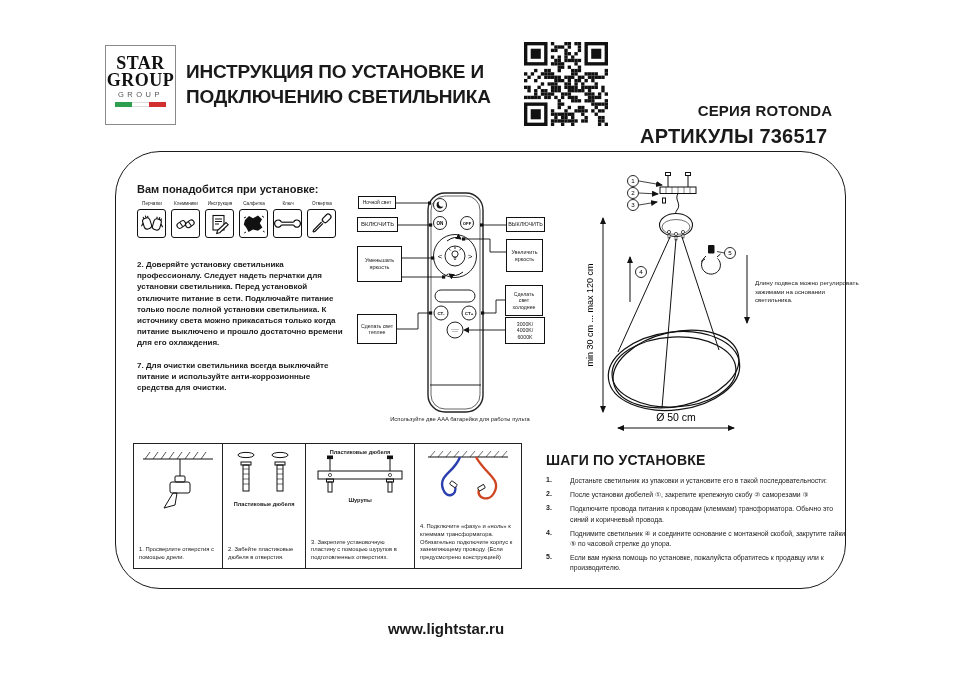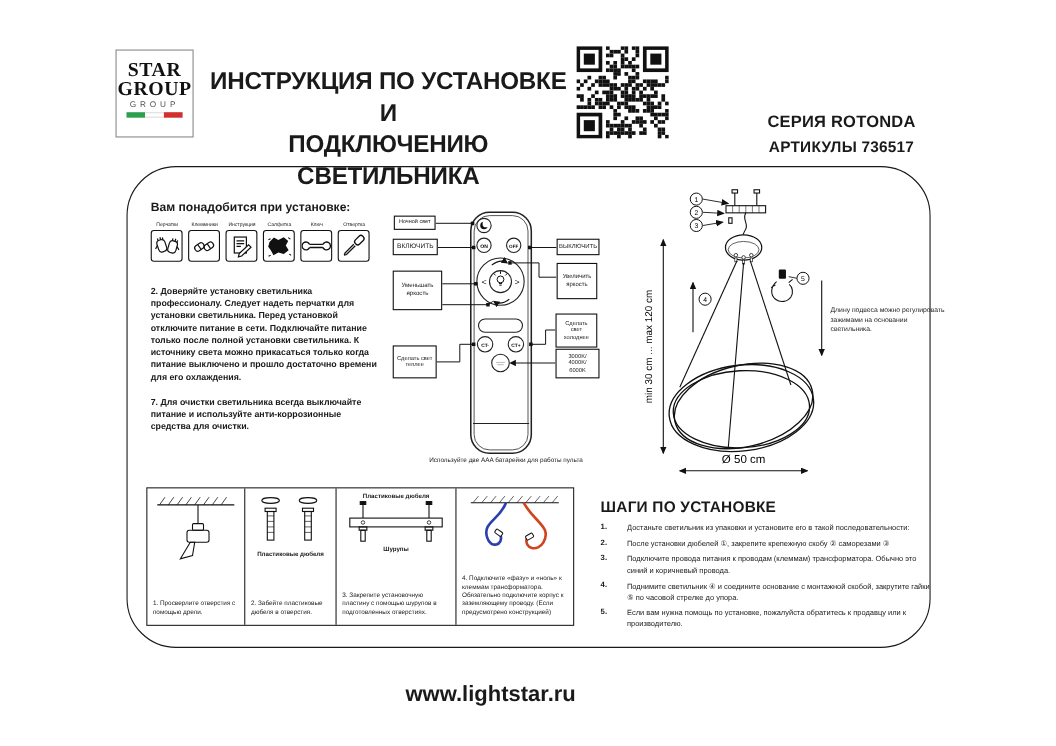--- a/index.html
+++ b/index.html
@@ -6,25 +6,25 @@
   body{font-family:"Liberation Sans","DejaVu Sans",sans-serif;color:#1a1a1a;}
   .page{position:relative;width:960px;height:678px;background:#fff;overflow:hidden;}
   .abs{position:absolute;}
 
   
   .logo-box{left:105px;top:45px;width:71px;height:80px;border:1px solid #8a8a8a;text-align:center;box-sizing:border-box;padding-top:9px;}
   .logo-word{font-family:"Liberation Serif","DejaVu Serif",serif;font-weight:bold;font-size:18px;line-height:.92;letter-spacing:.5px;color:#111;}
   .logo-group{font-size:7.5px;letter-spacing:3.5px;color:#555;margin-top:2px;}
   .logo-flag{display:flex;width:52px;height:5px;margin:3px auto 0;}
   .logo-flag span{flex:1;}
-  .doc-title{left:186px;top:60px;width:334px;text-align:center;font-size:22px;font-weight:bold;line-height:1.3;letter-spacing:-.2px;}
+  .doc-title{left:186px;top:60px;width:334px;font-size:19px;font-weight:bold;line-height:1.3;letter-spacing:-.2px;}
   .qr{left:524px;top:42px;width:84px;height:84px;}
   .series-block{left:640px;top:62px;width:250px;}
   .series-line{font-size:15px;font-weight:bold;text-align:center;letter-spacing:.2px;margin-top:40px;}
-  .articles-line{font-size:14px;font-weight:bold;text-align:center;margin-top:6px;letter-spacing:.2px;}
+  .articles-line{font-size:20px;font-weight:bold;text-align:left;margin-top:6px;letter-spacing:.2px;}
 
   
   .main-panel{left:115px;top:151px;width:731px;height:438px;border:1.5px solid #1a1a1a;border-radius:45px;box-sizing:border-box;}
 
   .need-heading{left:137px;top:183px;font-size:11px;font-weight:bold;}
   .tools-row{left:137px;top:202px;display:flex;gap:4px;}
   .tool{width:30px;text-align:center;}
   .tool-label{font-size:4.6px;line-height:1;margin-bottom:2px;white-space:nowrap;}
   .tool-box{width:29px;height:29px;border:1.2px solid #111;border-radius:3px;box-sizing:border-box;display:flex;align-items:center;justify-content:center;}
   .warnings{left:137px;top:259px;width:209px;font-size:8px;font-weight:600;line-height:1.4;}
@@ -45,21 +45,21 @@
   .cell-label{font-size:5.6px;font-weight:bold;text-align:center;line-height:1.1;}
 
   
   .steps{left:546px;top:452px;width:300px;}
   .steps-heading{font-size:14px;font-weight:600;letter-spacing:.2px;}
   .steps-list{margin-top:8px;}
   .step{display:flex;margin-bottom:4px;}
   .step-num{width:24px;flex:none;font-size:7px;font-weight:bold;}
   .step-text{font-size:6.8px;line-height:1.5;}
 
-  .footer-url{left:0;top:620px;width:892px;text-align:center;font-size:20px;font-weight:bold;}
+  .footer-url{left:0;top:620px;width:892px;text-align:center;font-size:15px;font-weight:bold;}
   svg{display:block;}
   svg text{font-family:"Liberation Sans","DejaVu Sans",sans-serif;}
 </style>
 </head>
 <body>
 
 <div class="page">
 
   <div class="abs logo-box">
     <div class="logo-word">STAR</div>

